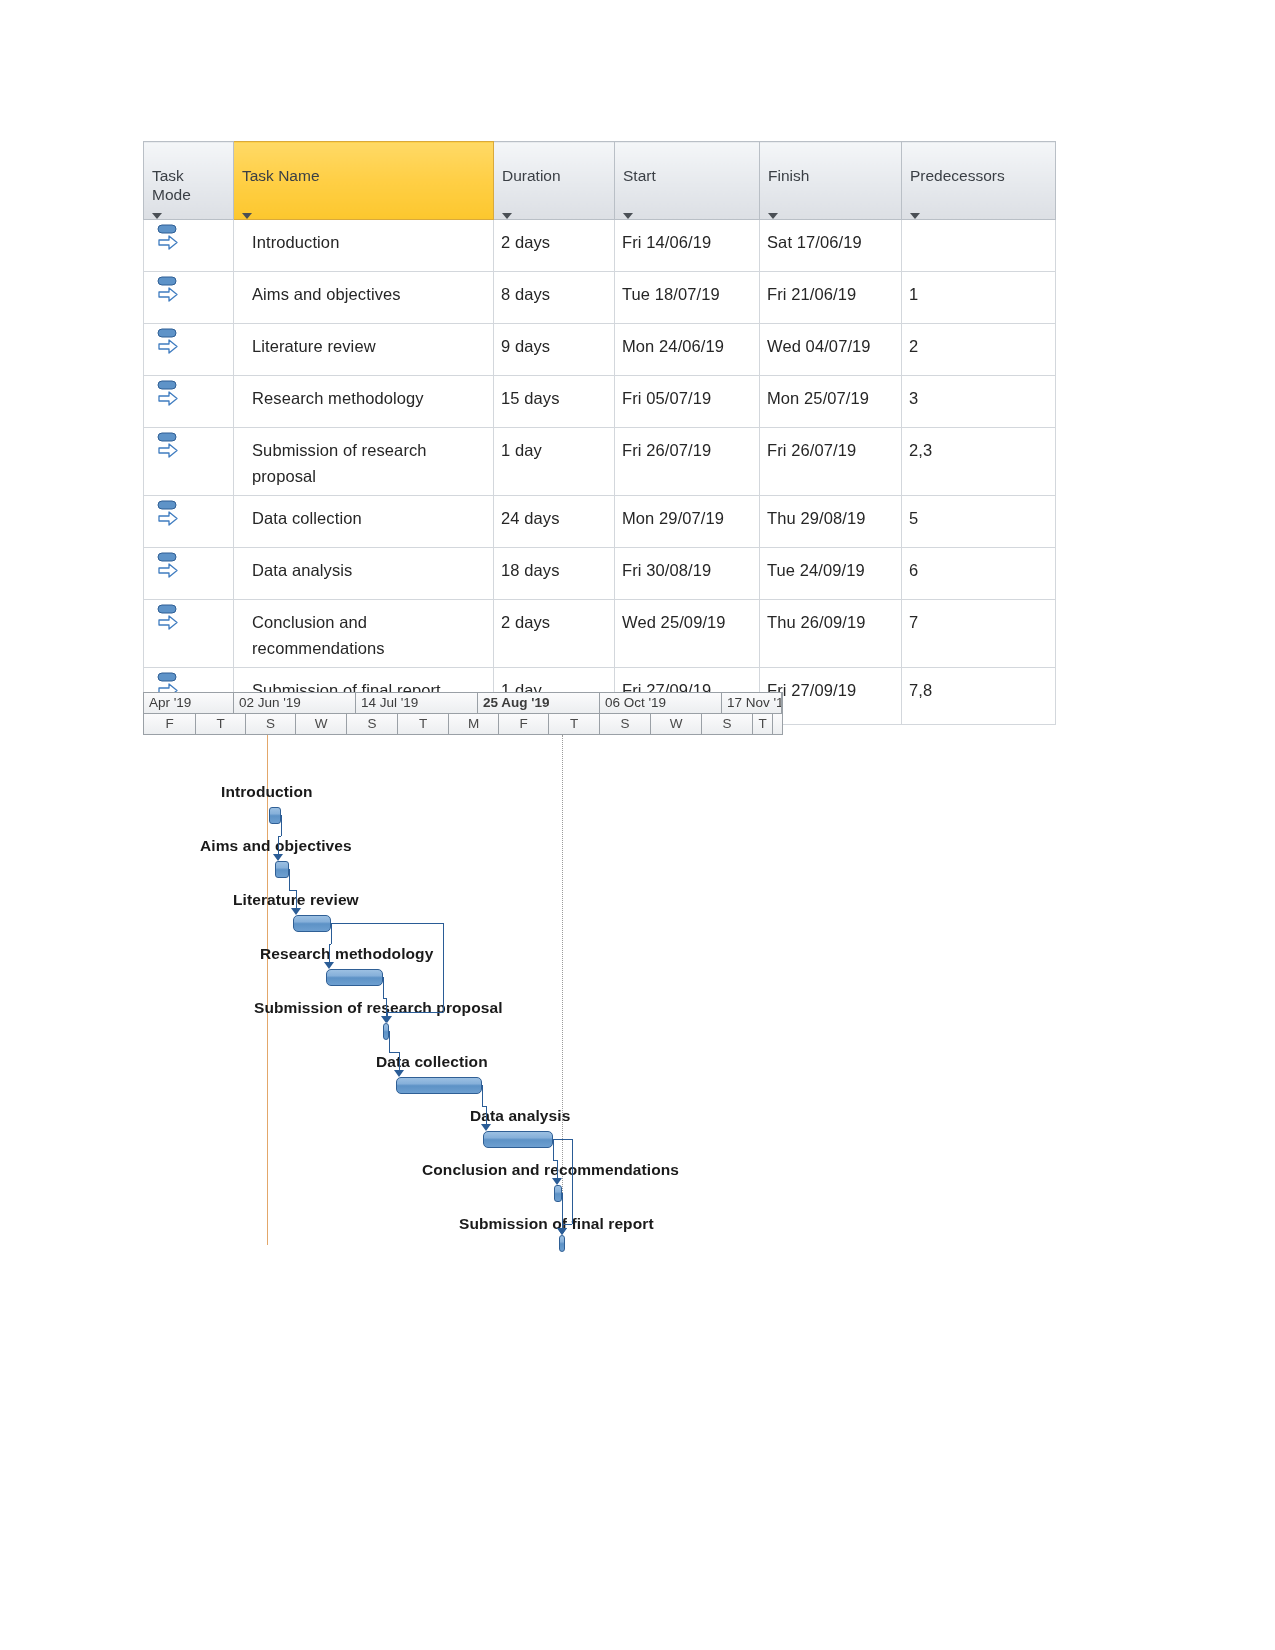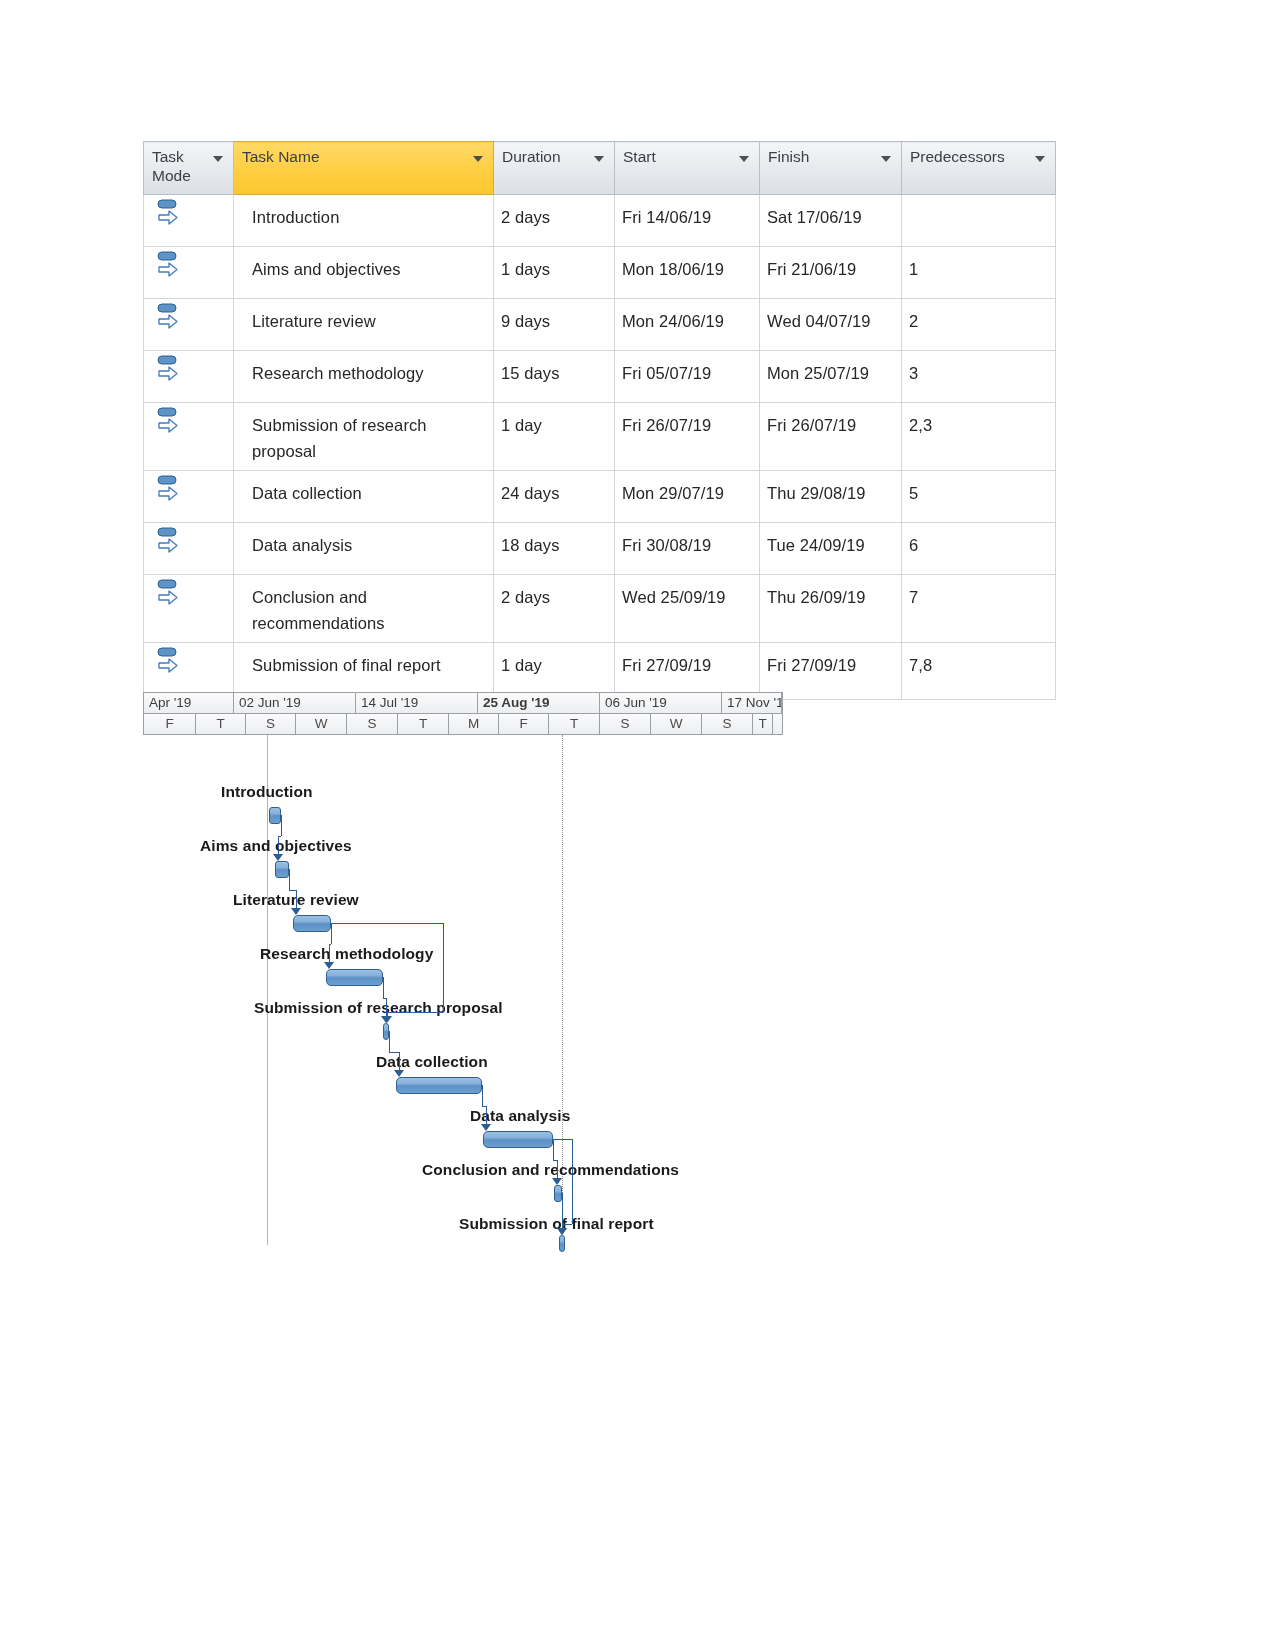--- a/index.html
+++ b/index.html
@@ -46,21 +46,22 @@
   .hdr-row th.name-col {
     background: linear-gradient(to bottom, #ffd966 0%, #ffcf45 50%, #fcc72e 100%);
     border-color: #d9a93b;
   }
   .hdr-inner {
     display: flex;
     align-items: flex-start;
     justify-content: space-between;
     height: 100%;
     box-sizing: border-box;
-    padding: 5px 6px 0 8px;
+    padding: 24px 6px 0 8px;
+    flex-direction: column;
   }
   .hdr-label {
     font-size: 15.5px;
     color: #3a3f45;
     line-height: 19px;
     text-align: left;
     font-weight: normal;
     white-space: pre-line;
   }
   .hdr-row th.name-col .hdr-label { color: #3a3f45; }
@@ -264,24 +265,24 @@
           <td class="mode-cell">
             <span class="mode-icon"><svg width="30" height="34" viewBox="0 0 30 34">
                 <rect x="2" y="3" width="18" height="8" rx="4" fill="#5e93c8" stroke="#2f5f95" stroke-width="1"></rect>
                 <path d="M3 18 h10 v-4 l8 6.5 -8 6.5 v-4 h-10 z" fill="#ffffff" stroke="#3f7cc0" stroke-width="1.3" stroke-linejoin="round"></path>
               </svg></span>
           </td>
           <td>
             <div class="cell-txt name">Aims and objectives</div>
           </td>
           <td>
-            <div class="cell-txt">1 days</div>
-          </td>
-          <td>
-            <div class="cell-txt">Mon 18/06/19</div>
+            <div class="cell-txt">8 days</div>
+          </td>
+          <td>
+            <div class="cell-txt">Tue 18/07/19</div>
           </td>
           <td>
             <div class="cell-txt">Fri 21/06/19</div>
           </td>
           <td>
             <div class="cell-txt">1</div>
           </td>
         </tr>
         <tr class="body-row">
           <td class="mode-cell">
@@ -447,21 +448,21 @@
       </tbody>
   </table>
 </div>
 
 <div id="gantt">
   <div class="tl-row" id="tl-major">
       <div class="tl-cell" style="width: 90px;">Apr '19</div>
       <div class="tl-cell" style="width: 122px;">02 Jun '19</div>
       <div class="tl-cell" style="width: 122px;">14 Jul '19</div>
       <div class="tl-cell" style="width: 122px; font-weight: bold;">25 Aug '19</div>
-      <div class="tl-cell" style="width: 122px;">06 Jun '19</div>
+      <div class="tl-cell" style="width: 122px;">06 Oct '19</div>
       <div class="tl-cell" style="width: 60px;">17 Nov '1</div>
     </div>
   <div class="tl-row days" id="tl-minor">
       <div class="tl-cell day" style="width: 52px;">F</div>
       <div class="tl-cell day" style="width: 50px;">T</div>
       <div class="tl-cell day" style="width: 50px;">S</div>
       <div class="tl-cell day" style="width: 51px;">W</div>
       <div class="tl-cell day" style="width: 51px;">S</div>
       <div class="tl-cell day" style="width: 51px;">T</div>
       <div class="tl-cell day" style="width: 50px;">M</div>

